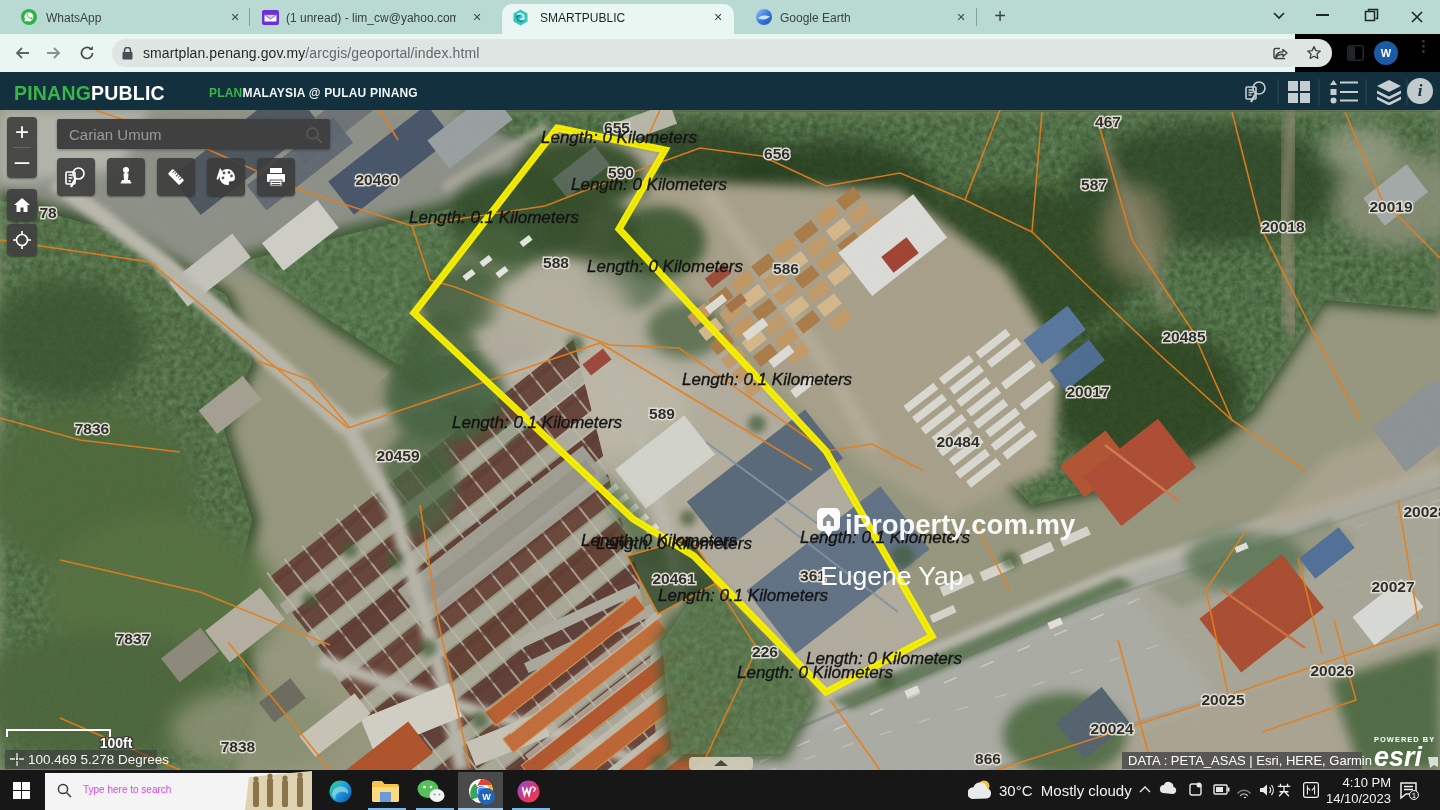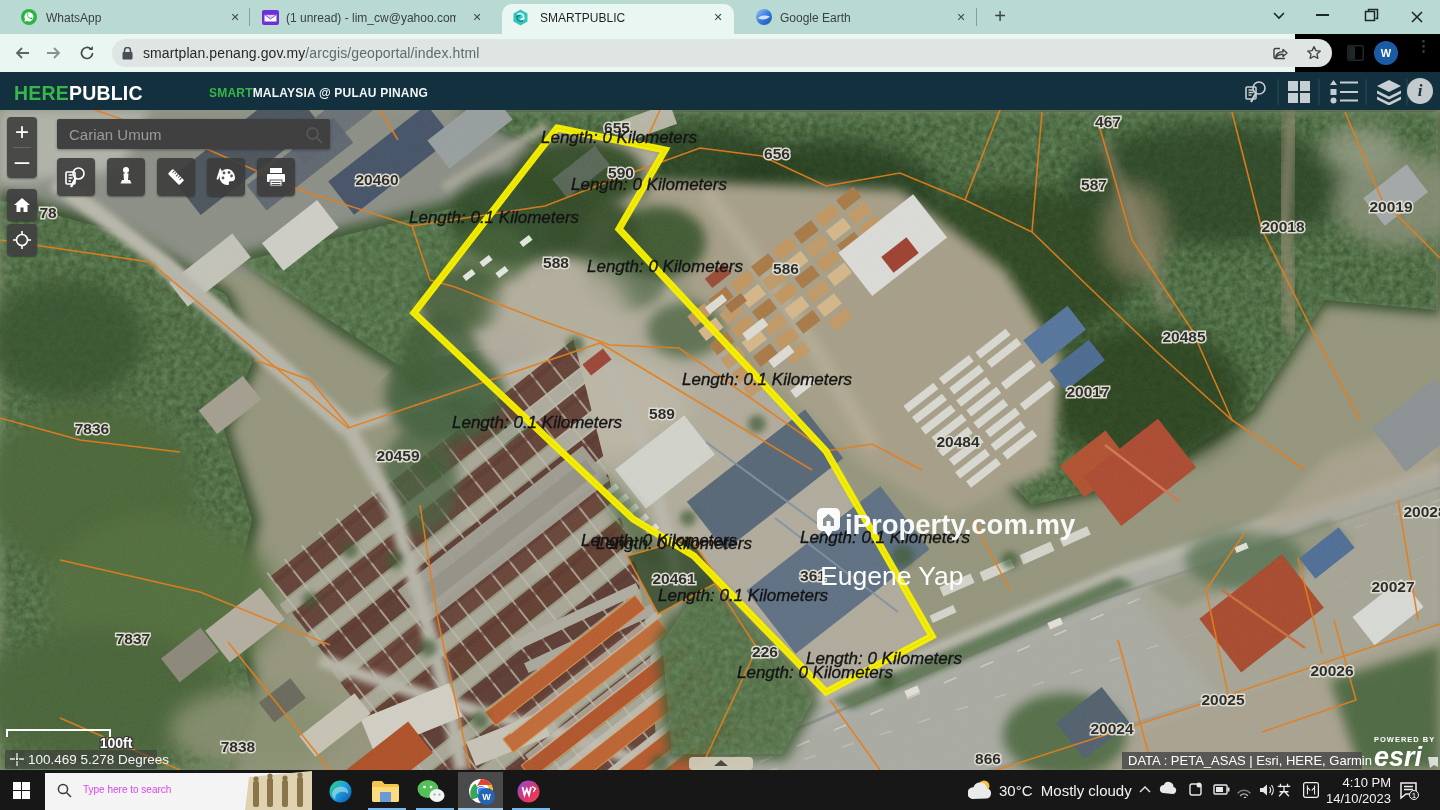--- a/index.html
+++ b/index.html
@@ -113,22 +113,22 @@
     </svg>
   <svg class="abs" style="left:1347px;top:11px" width="17" height="16" viewBox="0 0 17 16">
       <rect x="0.8" y="0.8" width="15.4" height="14.4" rx="1.5" fill="none" stroke="#20262a" stroke-width="1.6"></rect>
       <rect x="1.5" y="1.5" width="6.5" height="13" fill="#20262a"></rect>
     </svg>
   <div class="abs" style="left:1374px;top:7px;width:24px;height:24px;border-radius:50%;background:#1b5ba5;color:#fff;font-size:11px;font-weight:bold;text-align:center;line-height:24px;">W</div>
   <div class="abs" style="left:1416px;top:8px;width:4px;height:22px;color:#3c4246;font-size:15px;line-height:7px;font-weight:bold;">⋮</div>
 </div>
 
 <div id="appbar" class="abs">
-  <div id="logo"><span class="g">HERE</span>PUBLIC</div>
-  <div id="subtitle"><span class="g">SMART</span>MALAYSIA @ PULAU PINANG</div>
+  <div id="logo"><span class="g">PINANG</span>PUBLIC</div>
+  <div id="subtitle"><span class="g">PLAN</span>MALAYSIA @ PULAU PINANG</div>
   <svg class="abs" style="left:1244px;top:7px" width="180" height="26" viewBox="0 0 180 26" fill="none" stroke="#c7ced2" stroke-width="1.6">
 
     <rect x="2" y="8" width="10" height="12" rx="1"></rect>
       <path d="M4.5 11h5M4.5 13.5h5M4.5 16h3"></path>
       <circle cx="15" cy="9" r="6"></circle>
       <path d="M12 14l-5 9" stroke-width="2.2"></path>
     <g stroke="#2c4c5c" stroke-width="1">
         <line x1="34" y1="-2" x2="34" y2="28"></line>
       </g>
 

